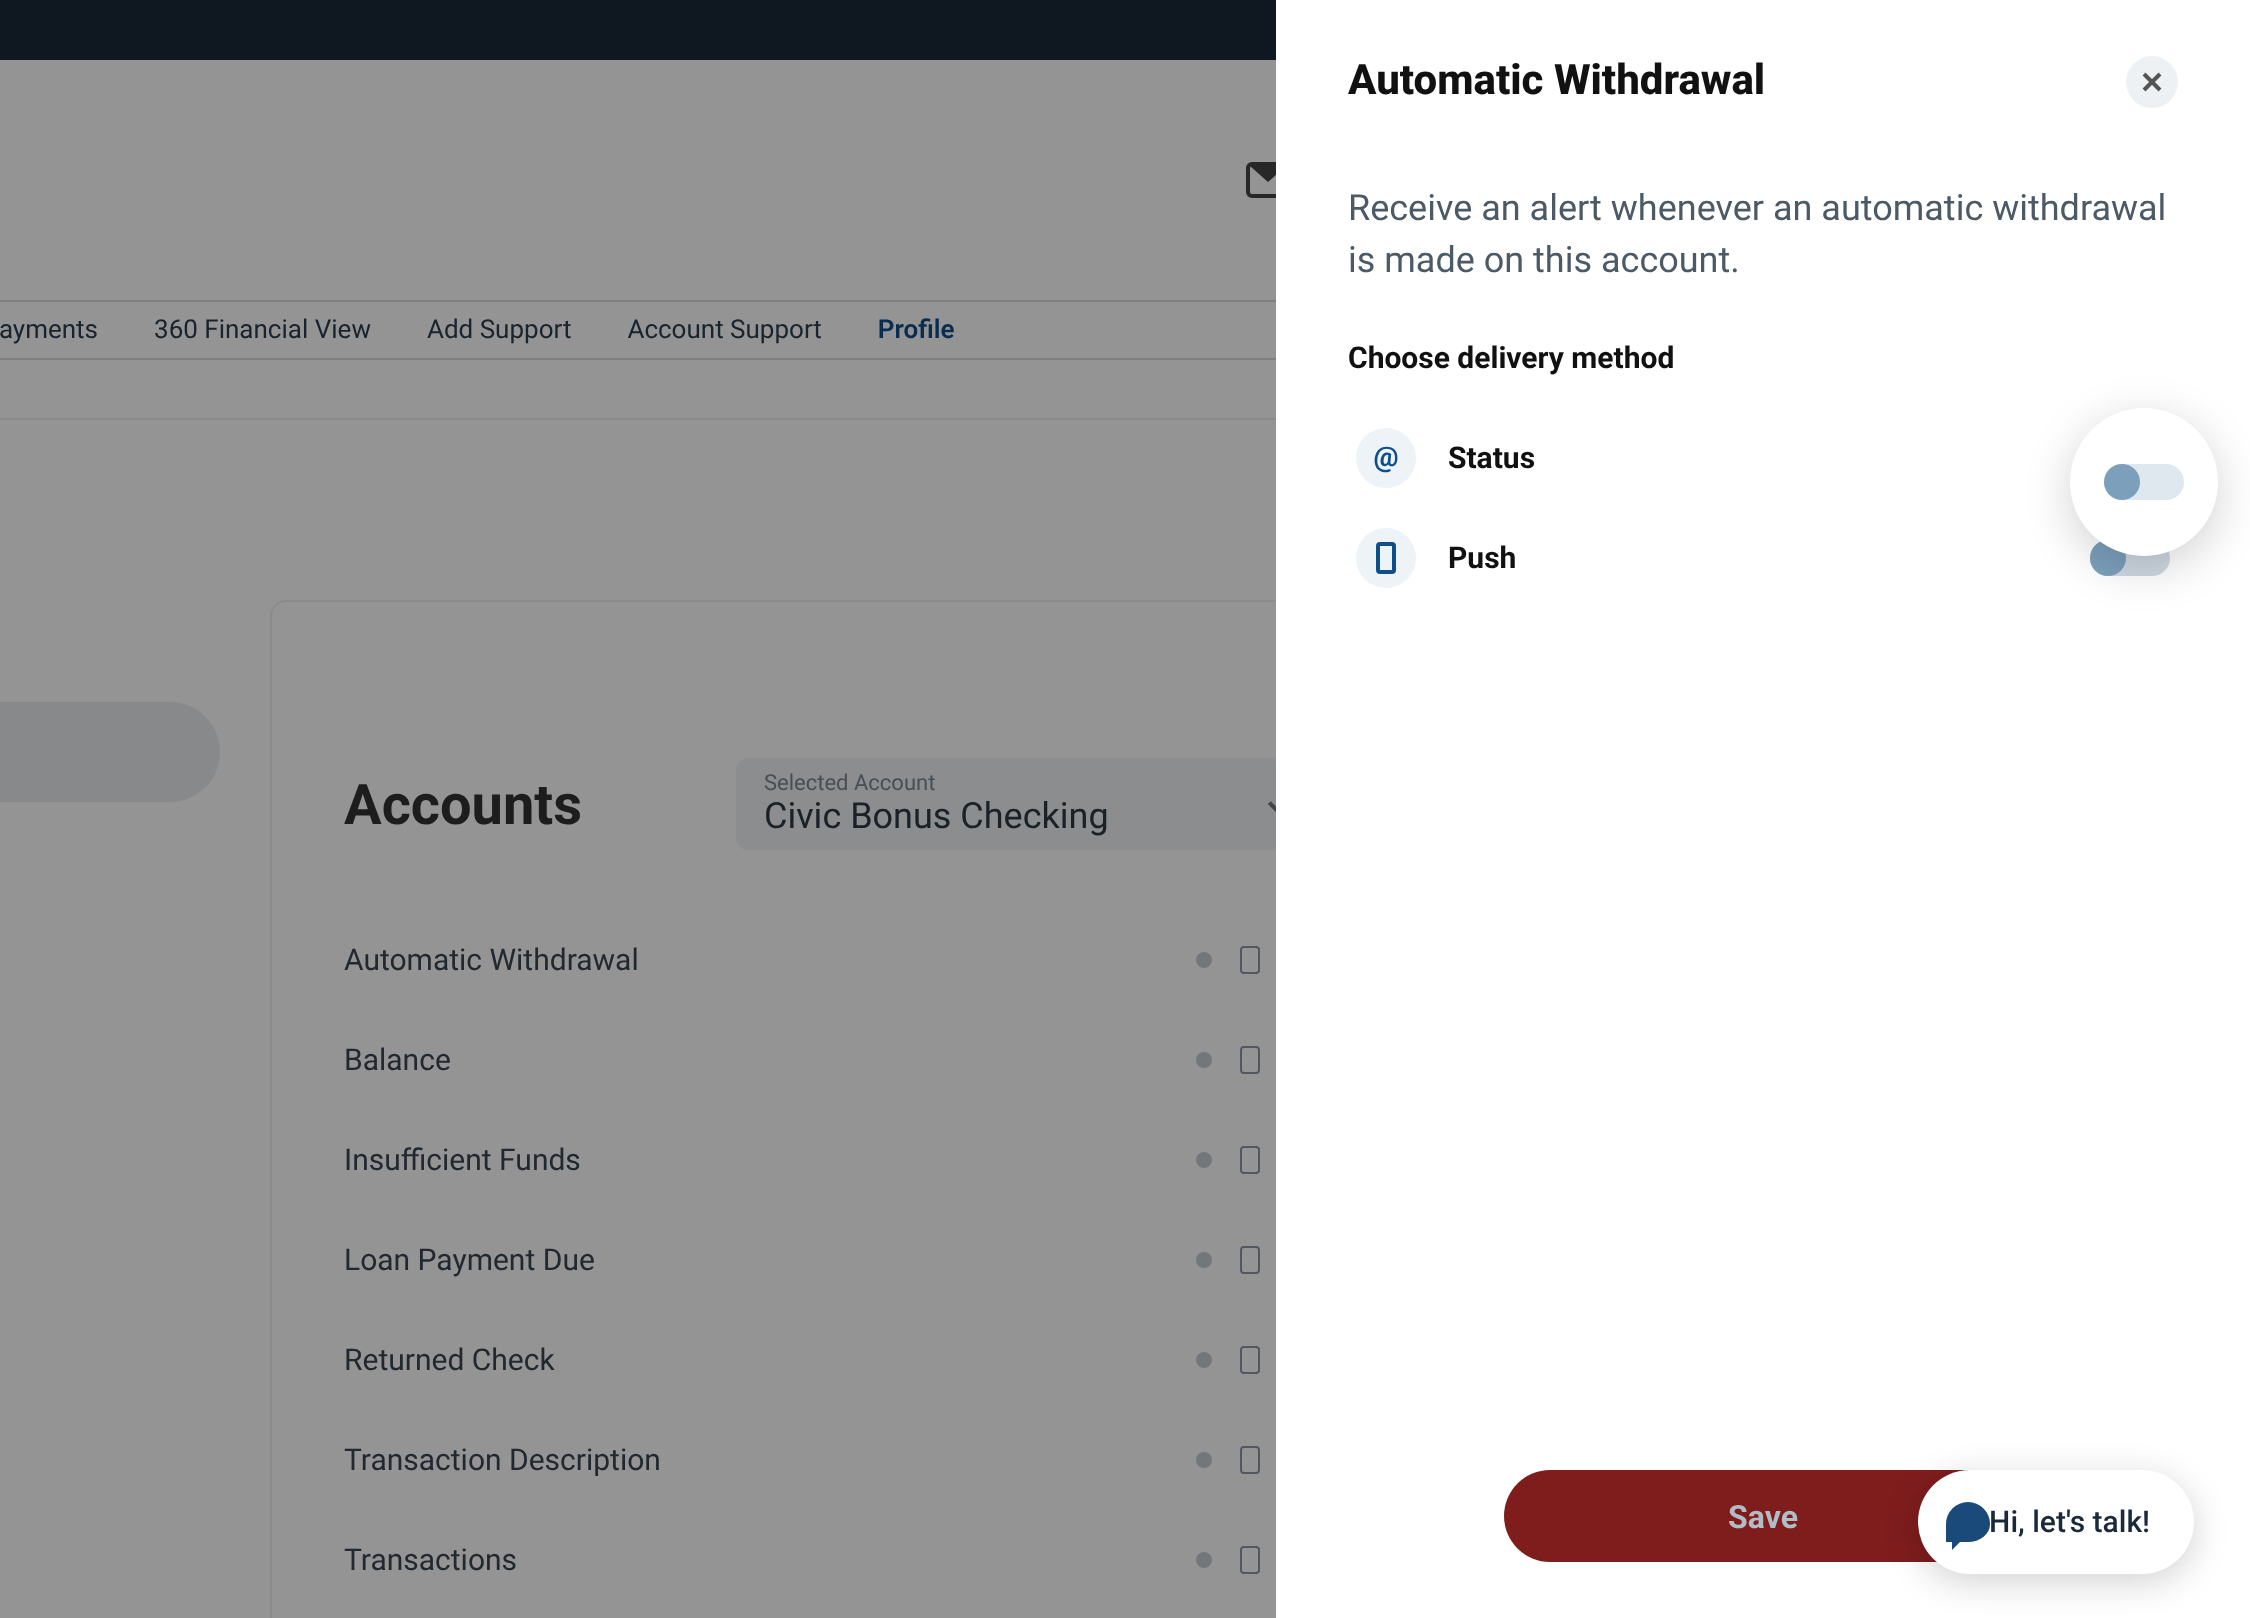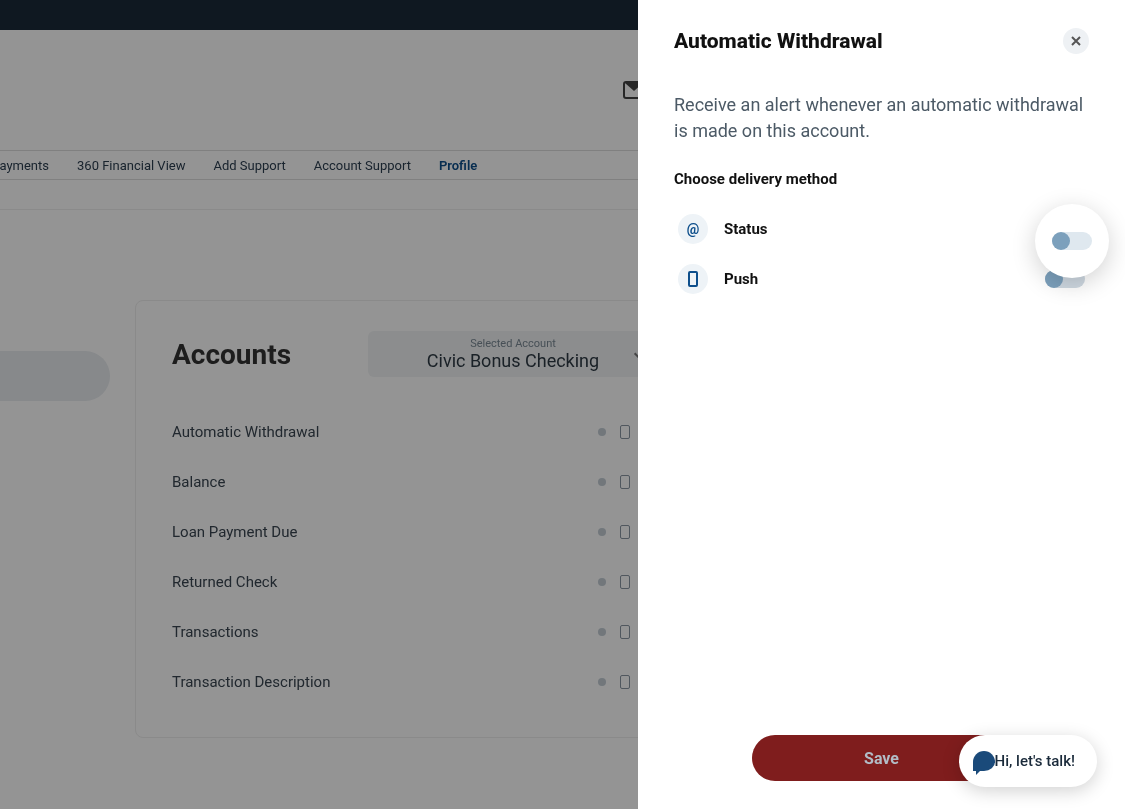--- a/index.html
+++ b/index.html
@@ -63,28 +63,27 @@
     border-radius: 25px;
   }
   .card {
     margin-left: 135px;
     width: 560px;
     border: 1px solid #eee;
     border-radius: 8px;
     padding: 30px 36px;
     background: #fff;
   }
-  .card-head { display: flex; align-items: center; justify-content: space-between; margin-bottom: 30px; }
+  .card-head { display: flex; align-items: center; justify-content: space-between; margin-bottom: 30px; margin-top: 48px; }
   .card-head h2 { font-size: 28px; font-weight: 700; color: #333; }
   .select-box {
     width: 290px; height: 46px;
     background: #f1f3f5; border-radius: 6px;
     padding: 6px 14px;
     position: relative;
-    text-align: center;
   }
   .select-box .lbl { font-size: 11px; color: #7a8994; }
   .select-box .val { font-size: 18px; color: #2e3a44; }
   .select-box .chev { position: absolute; right: 12px; top: 18px; width: 10px; height: 10px; border-right: 2px solid #777; border-bottom: 2px solid #777; transform: rotate(45deg); }
   .alert-row {
     display: flex; align-items: center; justify-content: space-between;
     height: 50px; font-size: 15px; color: #3a4651;
     cursor: pointer;
   }
   .row-icons { display: flex; align-items: center; gap: 14px; }
@@ -191,45 +190,53 @@
       </div>
       <div class="alert-row">
         <span>Balance</span>
         <span class="row-icons">
             <span class="dot"></span>
             <span class="phone-mini"></span>
             <span class="dot-big"></span>
           </span>
       </div>
       <div class="alert-row">
+        <span>Insufficient Funds</span>
+        <span class="row-icons">
+            <span class="dot"></span>
+            <span class="phone-mini"></span>
+            <span class="dot-big"></span>
+          </span>
+      </div>
+      <div class="alert-row">
         <span>Loan Payment Due</span>
         <span class="row-icons">
             <span class="dot"></span>
             <span class="phone-mini"></span>
             <span class="dot-big"></span>
           </span>
       </div>
       <div class="alert-row">
         <span>Returned Check</span>
         <span class="row-icons">
             <span class="dot"></span>
             <span class="phone-mini"></span>
             <span class="dot-big"></span>
           </span>
       </div>
       <div class="alert-row">
+        <span>Transaction Description</span>
+        <span class="row-icons">
+            <span class="dot"></span>
+            <span class="phone-mini"></span>
+            <span class="dot-big"></span>
+          </span>
+      </div>
+      <div class="alert-row">
         <span>Transactions</span>
-        <span class="row-icons">
-            <span class="dot"></span>
-            <span class="phone-mini"></span>
-            <span class="dot-big"></span>
-          </span>
-      </div>
-      <div class="alert-row">
-        <span>Transaction Description</span>
         <span class="row-icons">
             <span class="dot"></span>
             <span class="phone-mini"></span>
             <span class="dot-big"></span>
           </span>
       </div>
     </div>
   </div>
 </div>
 

